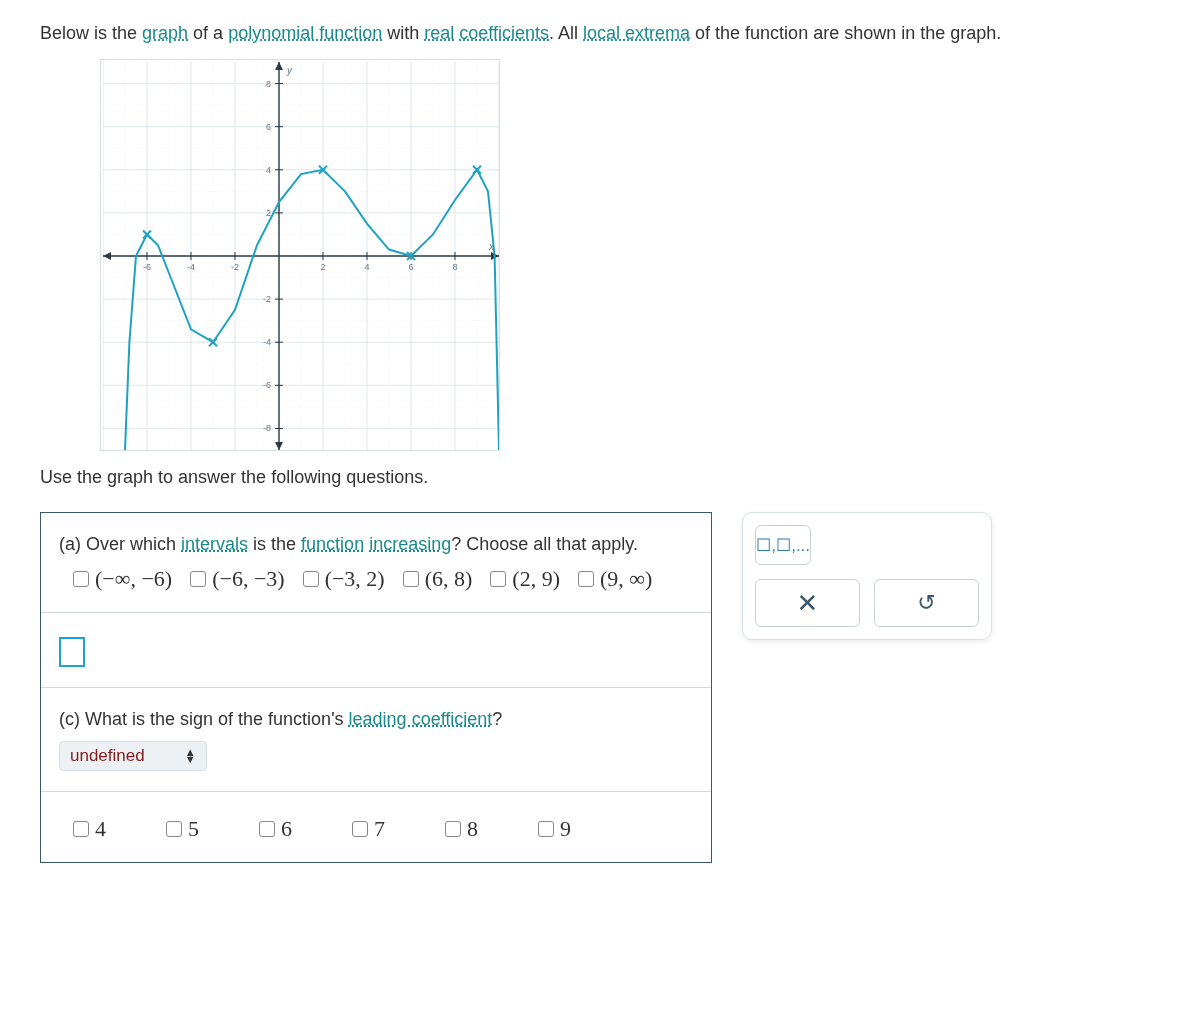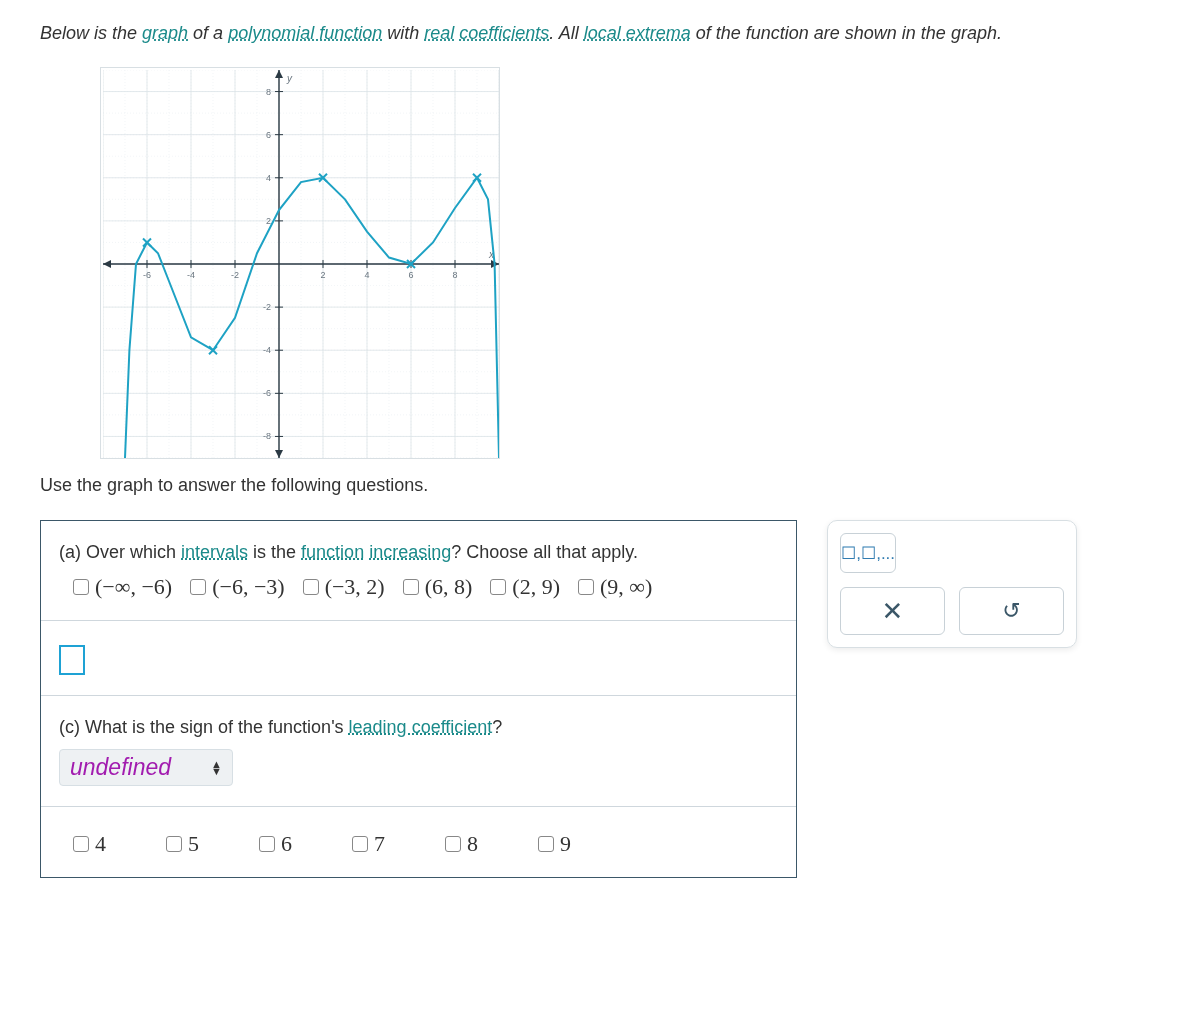--- a/index.html
+++ b/index.html
@@ -4,54 +4,54 @@
   <style>
     * { box-sizing: border-box; margin: 0; padding: 0; }
     body {
       font-family: Arial, Helvetica, sans-serif;
       font-size: 18px;
       color: #333;
       background: #fff;
       padding: 20px 40px;
       width: 1200px;
     }
-    .intro { margin-bottom: 20px; line-height: 1.5; font-style: italic; }
+    .intro { margin-bottom: 12px; line-height: 1.5; }
     .term { color: #1b8a8a; text-decoration: underline dotted; cursor: pointer; }
     .graph-container {
       margin-left: 60px;
       margin-bottom: 16px;
       border: 1px solid #d8dfe3;
       width: 400px;
       height: 392px;
       padding: 2px;
       background: #fff;
     }
     .instruction { margin-bottom: 24px; }
     .main-flex { display: flex; gap: 30px; align-items: flex-start; }
     .qbox {
       border: 1.5px solid #3b5768;
-      width: 757px;
+      width: 672px;
     }
     .qpart { padding: 18px 18px 20px 18px; border-bottom: 1px solid #cfd7dd; }
     .qpart:last-child { border-bottom: none; }
     .q-text { line-height: 1.5; margin-bottom: 8px; }
     .checkrow { display: flex; flex-wrap: wrap; gap: 18px; align-items: center; font-size: 20px; margin-top: 6px;}
     .checkitem { display: inline-flex; align-items: center; gap: 6px; }
     .cb { width: 16px; height: 16px; border: 1.5px solid #888; border-radius: 3px; display: inline-block; cursor: pointer; }
     .serif { font-family: 'Times New Roman', Times, serif; font-size: 22px; }
     .varx { font-style: italic; font-family: 'Times New Roman', Times, serif; }
     .answer-input {
       width: 26px; height: 30px; border: 2px solid #1ea2d4; background: #fff; cursor: text;
     }
     .select-wrap {
       display: inline-flex; align-items: center; gap: 40px;
       background: #eef1f3; border: 1px solid #d7dfe4; border-radius: 4px;
       padding: 4px 10px; cursor: pointer;
     }
-    .select-text { color: #a21caf; font-size: 23px; font-style: italic; }
+    .select-text { color: #7f1d1d; font-size: 17px; }
     .chev { font-size: 11px; color: #333; line-height: 0.6; display: flex; flex-direction: column;}
     .toolbox {
       width: 250px;
       border: 1px solid #d8dfe3;
       border-radius: 10px;
       box-shadow: 0 2px 6px rgba(0,0,0,0.08);
       padding: 12px;
     }
     .tool-row1 { display: flex; justify-content: flex-start; margin-bottom: 14px;}
     .tool-btn {

